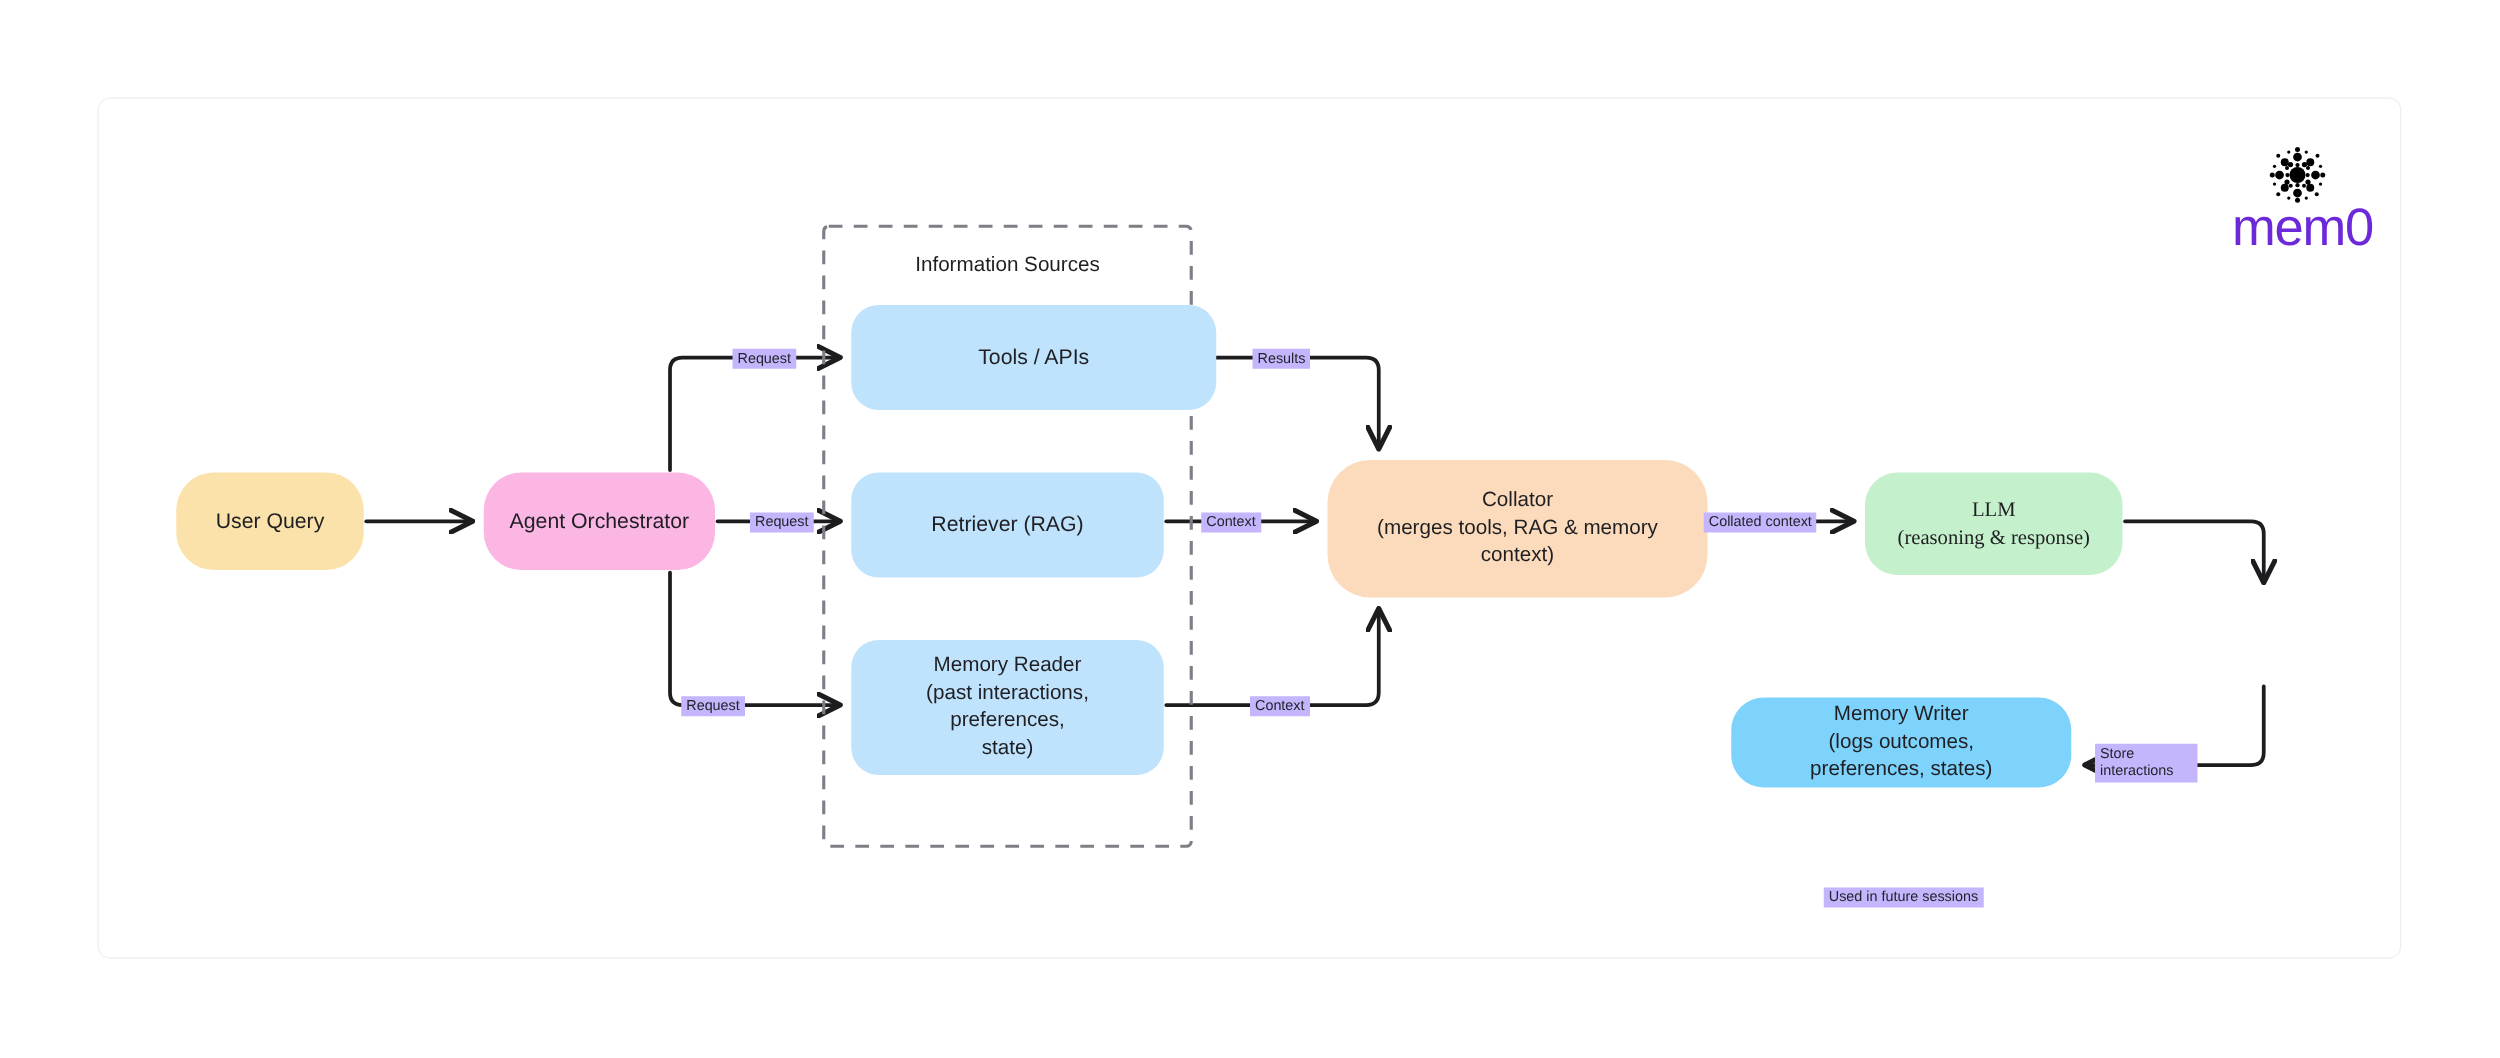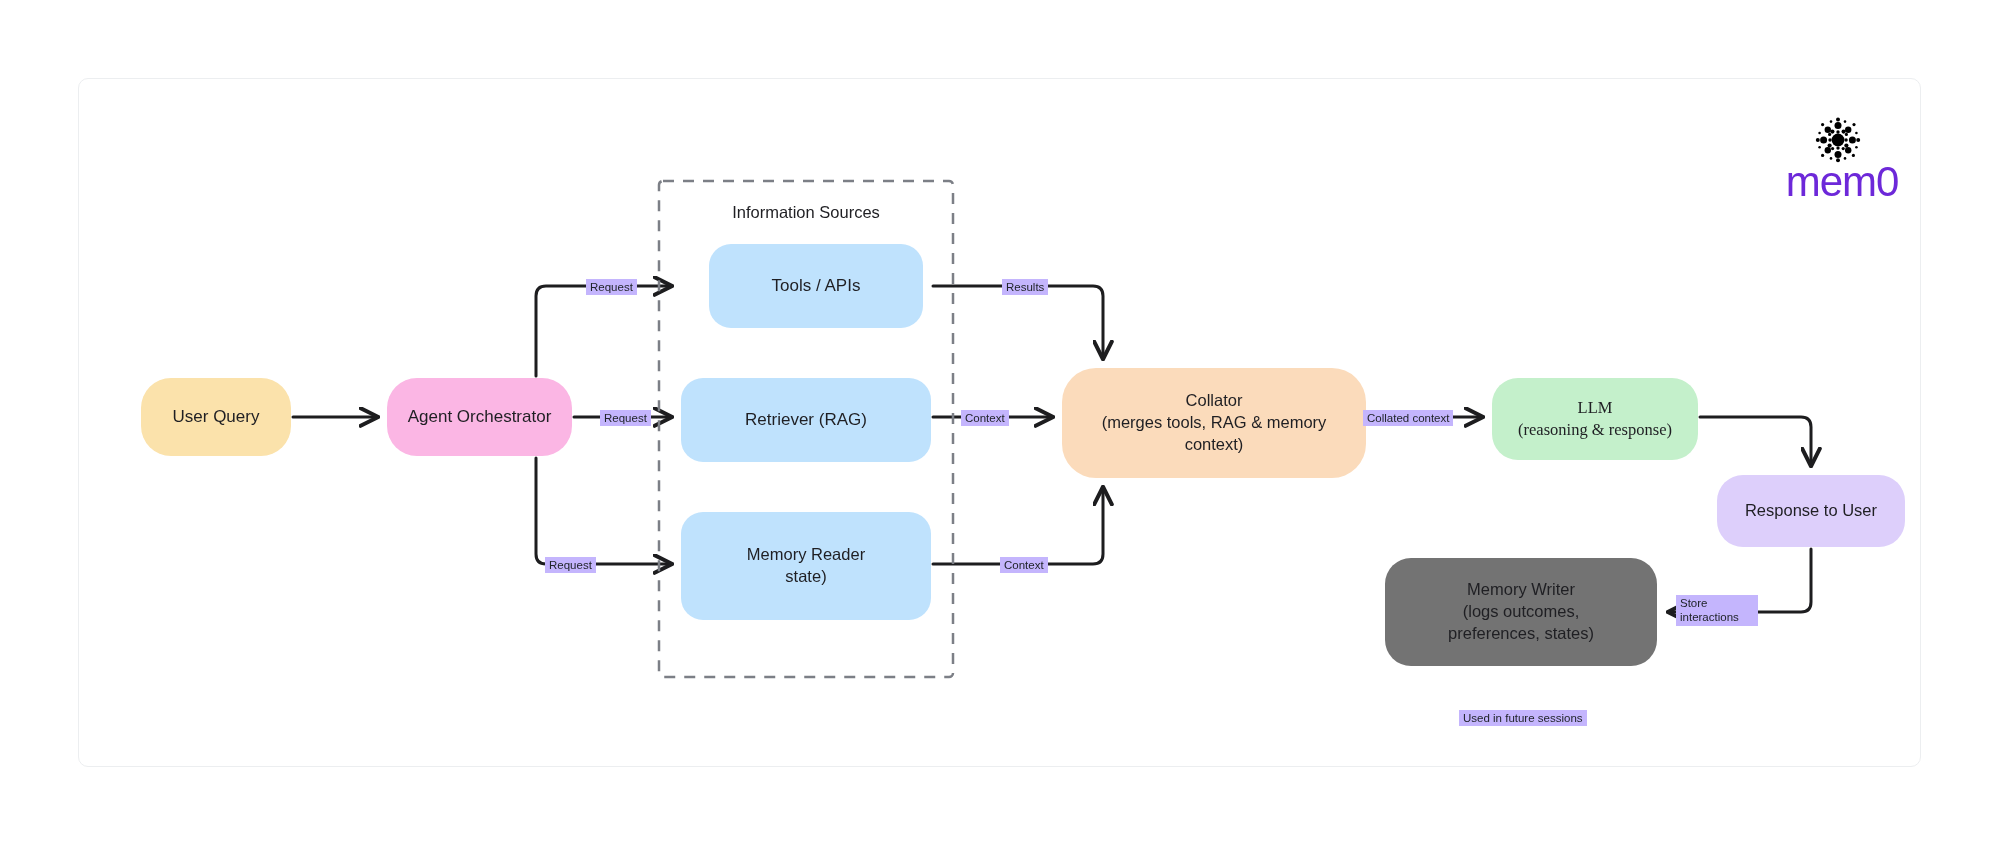--- a/index.html
+++ b/index.html
@@ -46,27 +46,27 @@
     text-align: center;
     border-radius: 26px;
     color: #1f1f23;
     line-height: 1.32;
     padding: 6px 12px;
   }
   .node .lines { width: 100%; }
   .node .ln { display: block; }
   .n-userquery     { left: 141px;  top: 378px; width: 150px; height: 78px;  background: #fbe2ab; font-size: 17px; border-radius: 30px; }
   .n-orchestrator  { left: 387px;  top: 378px; width: 185px; height: 78px;  background: #fbb6e4; font-size: 17px; border-radius: 30px; }
-  .n-tools         { left: 681px;  top: 244px; width: 214px; height: 84px;  background: #bfe2fd; font-size: 17px; border-radius: 22px; margin-left: 28px; }
+  .n-tools         { left: 681px;  top: 244px; width: 292px; height: 84px;  background: #bfe2fd; font-size: 17px; border-radius: 22px; }
   .n-retriever     { left: 681px;  top: 378px; width: 250px; height: 84px;  background: #bfe2fd; font-size: 17px; border-radius: 22px; }
   .n-memreader     { left: 681px;  top: 512px; width: 250px; height: 108px; background: #bfe2fd; font-size: 16.5px; border-radius: 22px; }
   .n-collator      { left: 1062px; top: 368px; width: 304px; height: 110px; background: #fbdbbb; font-size: 16.5px; border-radius: 34px; }
   .n-llm           { left: 1492px; top: 378px; width: 206px; height: 82px;  background: #c4f0cb; font-size: 16.5px; border-radius: 26px; font-family: Liberation Serif, serif; }
   .n-response      { left: 1717px; top: 475px; width: 188px; height: 72px;  background: #ddcffb; font-size: 16.5px; border-radius: 26px; }
-  .n-memwriter     { left: 1385px; top: 558px; width: 272px; height: 108px; background: #737373; font-size: 16.5px; border-radius: 26px; }
+  .n-memwriter     { left: 1385px; top: 558px; width: 272px; height: 72px; background: #7dd3fc; font-size: 16.5px; border-radius: 26px; }
 
   
   .group-title {
     position: absolute;
     left: 661px;
     top: 203px;
     width: 290px;
     text-align: center;
     font-size: 16.5px;
     color: #1f1f23;
@@ -176,44 +176,40 @@
 
   <div class="node n-retriever">
     <div class="lines">
       <span class="ln">Retriever (RAG)</span>
     </div>
   </div>
 
   <div class="node n-memreader">
     <div class="lines">
       <span class="ln">Memory Reader</span>
+      <span class="ln">(past interactions, preferences,</span>
       <span class="ln">state)</span>
     </div>
   </div>
 
   <div class="node n-collator">
     <div class="lines">
       <span class="ln">Collator</span>
       <span class="ln">(merges tools, RAG &amp; memory</span>
       <span class="ln">context)</span>
     </div>
   </div>
 
   <div class="node n-llm">
     <div class="lines">
       <span class="ln">LLM</span>
       <span class="ln">(reasoning &amp; response)</span>
     </div>
   </div>
 
-  <div class="node n-response">
-    <div class="lines">
-      <span class="ln">Response to User</span>
-    </div>
-  </div>
 
   <div class="node n-memwriter">
     <div class="lines">
       <span class="ln">Memory Writer</span>
       <span class="ln">(logs outcomes,</span>
       <span class="ln">preferences, states)</span>
     </div>
   </div>
 
   <div class="elabel lb-req-top">Request</div>

